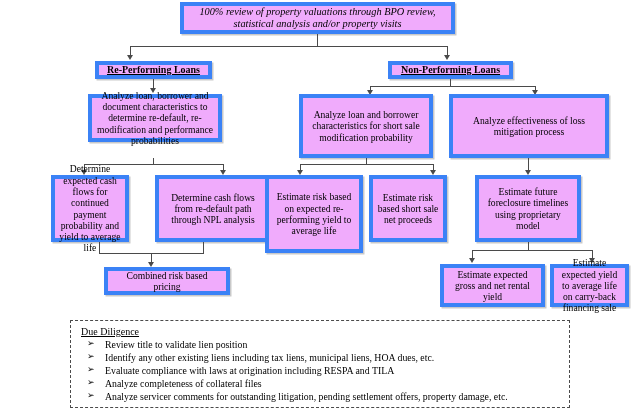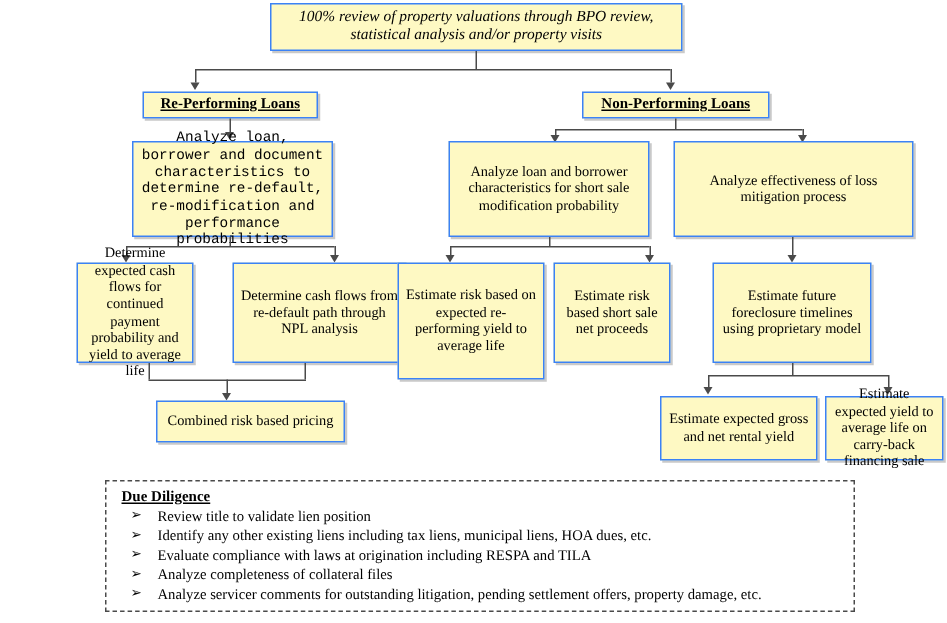--- a/index.html
+++ b/index.html
@@ -16,22 +16,22 @@
     position: relative;
     width: 631px;
     height: 415px;
     background: #ffffff;
     overflow: hidden;
   }
   
   .node {
     position: absolute;
     box-sizing: border-box;
-    border: 1px solid #3b82f6;
-    background: #fef9c3;
+    border: 4px solid #3b82f6;
+    background: #f0abfc;
     box-shadow: 1.5px 1.5px 0 0 #c9c9c9;
     display: flex;
     align-items: center;
     text-align: center;
     line-height: 1.18;
     padding: 2px 4px;
   }
   .node .txt {
     display: block;
     width: 100%;
@@ -67,21 +67,21 @@
   }
   
   #dd {
     position: absolute;
     box-sizing: border-box;
     border: 1px dashed #4a4a4a;
     background: #ffffff;
     padding: 5px 8px 4px 8px;
   }
   #dd .dd-title {
-    font-weight: bold;
+    font-weight: normal;
     text-decoration: underline;
     font-size: 10px;
     margin: 0 0 1px 2px;
     display: block;
   }
   #dd ul {
     list-style: none;
     margin: 0;
     padding: 0;
   }
@@ -129,21 +129,21 @@
   <div class="ln lnv" style="left:153px; top:79px; height:9px;"></div>
   <div class="arrow" style="left:150px; top:88px;"></div>
 
   <div class="ln lnv" style="left:450px; top:79px; height:7px;"></div>
   <div class="ln lnh" style="left:370px; top:86px; width:165px;"></div>
   <div class="ln lnv" style="left:370px; top:86px; height:4px;"></div>
   <div class="arrow" style="left:367px; top:90px;"></div>
   <div class="ln lnv" style="left:535px; top:86px; height:4px;"></div>
   <div class="arrow" style="left:532px; top:90px;"></div>
 
-  <div class="node proc" style="left:88px; top:94px; width:134px; height:64px;font-family:Liberation Mono, monospace;">
+  <div class="node proc" style="left:88px; top:94px; width:134px; height:48px;">
     <span class="txt">Analyze loan, borrower and document characteristics to determine re-default, re-modification and performance probabilities</span>
   </div>
 
   <div class="node proc" style="left:299px; top:94px; width:134px; height:64px;">
     <span class="txt">Analyze loan and borrower characteristics for short sale modification probability</span>
   </div>
 
   <div class="node proc" style="left:449px; top:94px; width:160px; height:64px;">
     <span class="txt">Analyze effectiveness of loss mitigation process</span>
   </div>

